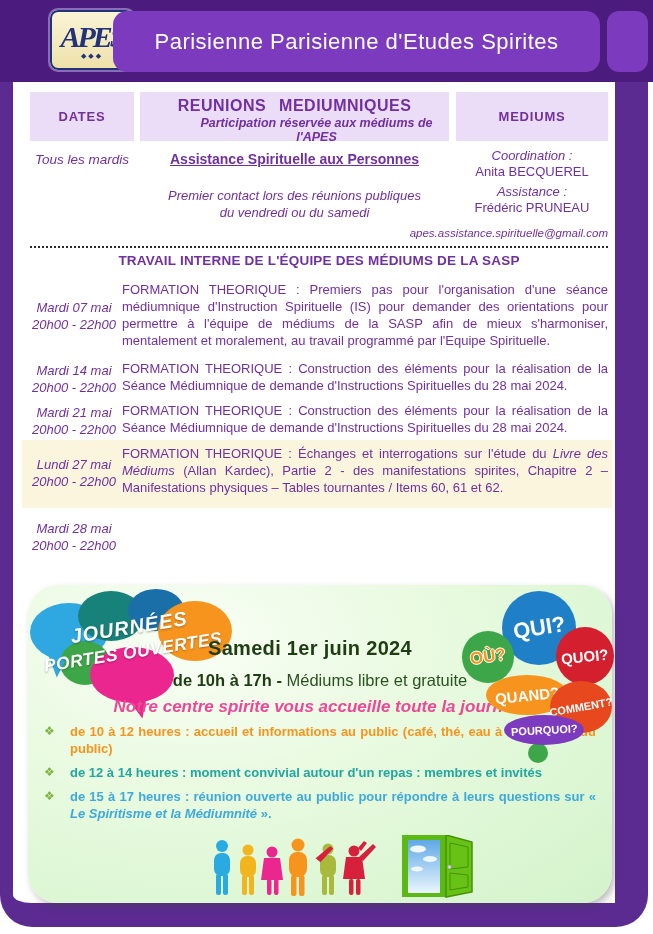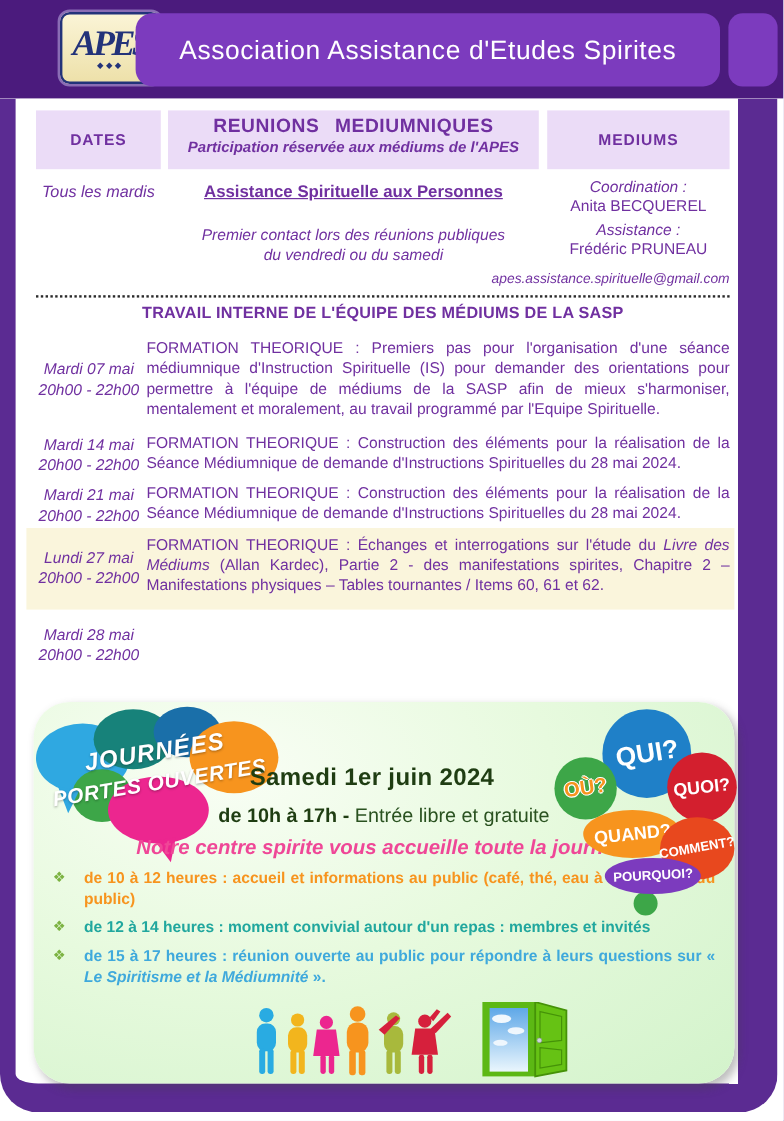--- a/index.html
+++ b/index.html
@@ -25,21 +25,21 @@
   .frame { position:absolute; left:0; top:82px; width:648px; height:845px; box-sizing:border-box;
            border-left:13px solid #5B2B92; border-right:33px solid #5B2B92; border-bottom:24px solid #5B2B92;
            border-radius:0 0 32px 32px; }
 
   
   .cell { position:absolute; background:#EBDCF7; color:#7030A0; top:92px; height:49px; box-sizing:border-box; }
   .cell-dates { left:30px; width:104px; display:flex; align-items:center; justify-content:center;
                 font-weight:bold; font-size:13px; letter-spacing:0.8px; }
   .cell-main  { left:140px; width:309px; text-align:center; padding-top:5px; }
   .rm-title { font-size:16px; font-weight:bold; word-spacing:8px; letter-spacing:0.5px; }
-  .rm-sub   { font-size:12.5px; font-weight:bold; font-style:italic; margin-top:1px; }
+  .rm-sub   { font-size:12.5px; font-weight:bold; font-style:italic; margin-top:1px;padding-left:44px; }
   .cell-mediums { left:456px; width:152px; display:flex; align-items:center; justify-content:center;
                   font-weight:bold; font-size:13px; letter-spacing:0.8px; }
 
   
   .purple { color:#7030A0; }
   .weekly-date { position:absolute; left:26px; top:152px; width:112px; text-align:center;
                  font-style:italic; font-size:13.5px; }
   .weekly-main { position:absolute; left:140px; top:151px; width:309px; text-align:center; }
   .wm-title { font-weight:bold; font-size:14px;text-decoration:underline; }
   .wm-desc  { font-style:italic; font-size:13px; line-height:17px; margin-top:20px; }
@@ -129,21 +129,21 @@
 <body>
 
 <div class="page">
 
   <div class="band">
     <div class="logo">
       <div class="logo-text">APES</div>
       <div class="logo-flourish">◆◆◆</div>
     </div>
     <div class="title-box">
-      <span>Association Assistance d'Etudes Spirites</span>
+      <span>Parisienne Parisienne d'Etudes Spirites</span>
     </div>
     <div class="corner-tab"></div>
   </div>
 
   <div class="frame"></div>
 
   <div class="cell cell-dates">DATES</div>
   <div class="cell cell-main">
     <div class="rm-title">REUNIONS MEDIUMNIQUES</div>
     <div class="rm-sub">Participation réservée aux médiums de l'APES</div>
@@ -234,21 +234,21 @@
       <div class="qb qb4">
           <span>COMMENT?</span>
         </div>
       <div class="qb qb5">
           <span>POURQUOI?</span>
         </div>
       <div class="qb qb-tail"></div>
     </div>
 
     <div class="od-date">Samedi 1er juin 2024</div>
-    <div class="od-hours"><b>de 10h à 17h -</b><span> Entrée libre et gratuite</span></div>
+    <div class="od-hours"><b>de 10h à 17h -</b><span> Médiums libre et gratuite</span></div>
     <div class="od-welcome">Notre centre spirite vous accueille toute la journée.</div>
 
     <div class="od-bullets">
       <div class="od-li">
         <span class="ic">❖</span>
         <span class="tx" style="color: rgb(247, 148, 30);"><span>de 10 à 12 heures : accueil et informations au public (café, thé, eau à disposition du public)</span><span class="it"></span><span></span></span>
       </div>
       <div class="od-li">
         <span class="ic">❖</span>
         <span class="tx" style="color: rgb(33, 167, 158);"><span>de 12 à 14 heures : moment convivial autour d'un repas : membres et invités</span><span class="it"></span><span></span></span>

